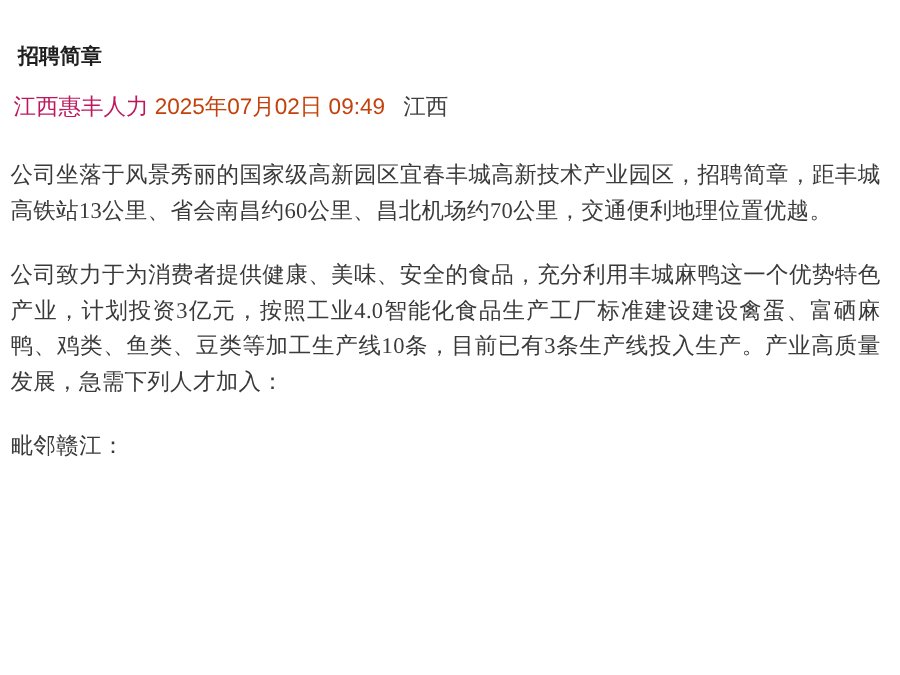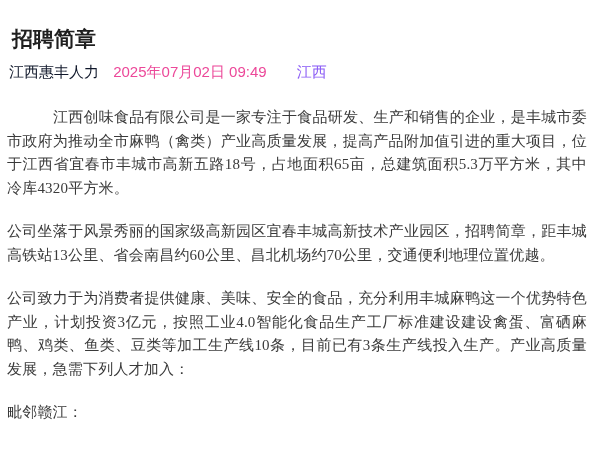--- a/index.html
+++ b/index.html
@@ -11,43 +11,42 @@
     font-family: "Liberation Sans", "DejaVu Sans", sans-serif;
   }
   .page {
     width: 600px;
     height: 450px;
     background: #ffffff;
     padding: 0 13px 0 7px;
   }
   .title {
     margin: 26px 0 0 5px;
-    font-size: 21px;
+    font-size: 14px;
     line-height: 27px;
     font-weight: 700;
     color: #1f1f1f;
-    font-family: Liberation Serif, serif;
+    font-family: Liberation Mono, monospace;
   }
   .byline {
     margin: 11px 0 0 2px;
     font-size: 15px;
     line-height: 16px;
     white-space: nowrap;
   }
   .byline .author {
-    color: #0f172a;
-    margin-right: 10px;
+    color: #be185d;
     cursor: pointer;
   }
   .byline .date {
-    color: #ec4899;
-    margin-right: 26px;
+    color: #c2410c;
+    margin-right: 8px;
   }
   .byline .location {
-    color: #8b5cf6;
+    color: #404040;
   }
   .article {
     margin-top: 26px;
     font-family: "Liberation Serif", "DejaVu Serif", serif;
     font-size: 15px;
     line-height: 23.5px;
     color: #3a3a3a;
     text-align: justify;
     letter-spacing: 0.2px;
   }
@@ -64,18 +63,17 @@
 <div class="page">
   <h1 class="title">招聘简章</h1>
 
   <div class="byline">
     <span class="author">江西惠丰人力</span>
     <span class="date">2025年07月02日 09:49</span>
     <span class="location">江西</span>
   </div>
 
   <div class="article">
-    <p class="first-indent">江西创味食品有限公司是一家专注于食品研发、生产和销售的企业，是丰城市委市政府为推动全市麻鸭（禽类）产业高质量发展，提高产品附加值引进的重大项目，位于江西省宜春市丰城市高新五路18号，占地面积65亩，总建筑面积5.3万平方米，其中冷库4320平方米。</p>
     <p>公司坐落于风景秀丽的国家级高新园区宜春丰城高新技术产业园区，招聘简章，距丰城高铁站13公里、省会南昌约60公里、昌北机场约70公里，交通便利地理位置优越。</p>
     <p>公司致力于为消费者提供健康、美味、安全的食品，充分利用丰城麻鸭这一个优势特色产业，计划投资3亿元，按照工业4.0智能化食品生产工厂标准建设建设禽蛋、富硒麻鸭、鸡类、鱼类、豆类等加工生产线10条，目前已有3条生产线投入生产。产业高质量发展，急需下列人才加入：</p>
     <p>毗邻赣江：</p>
   </div>
 </div>
 
 </body></html>

